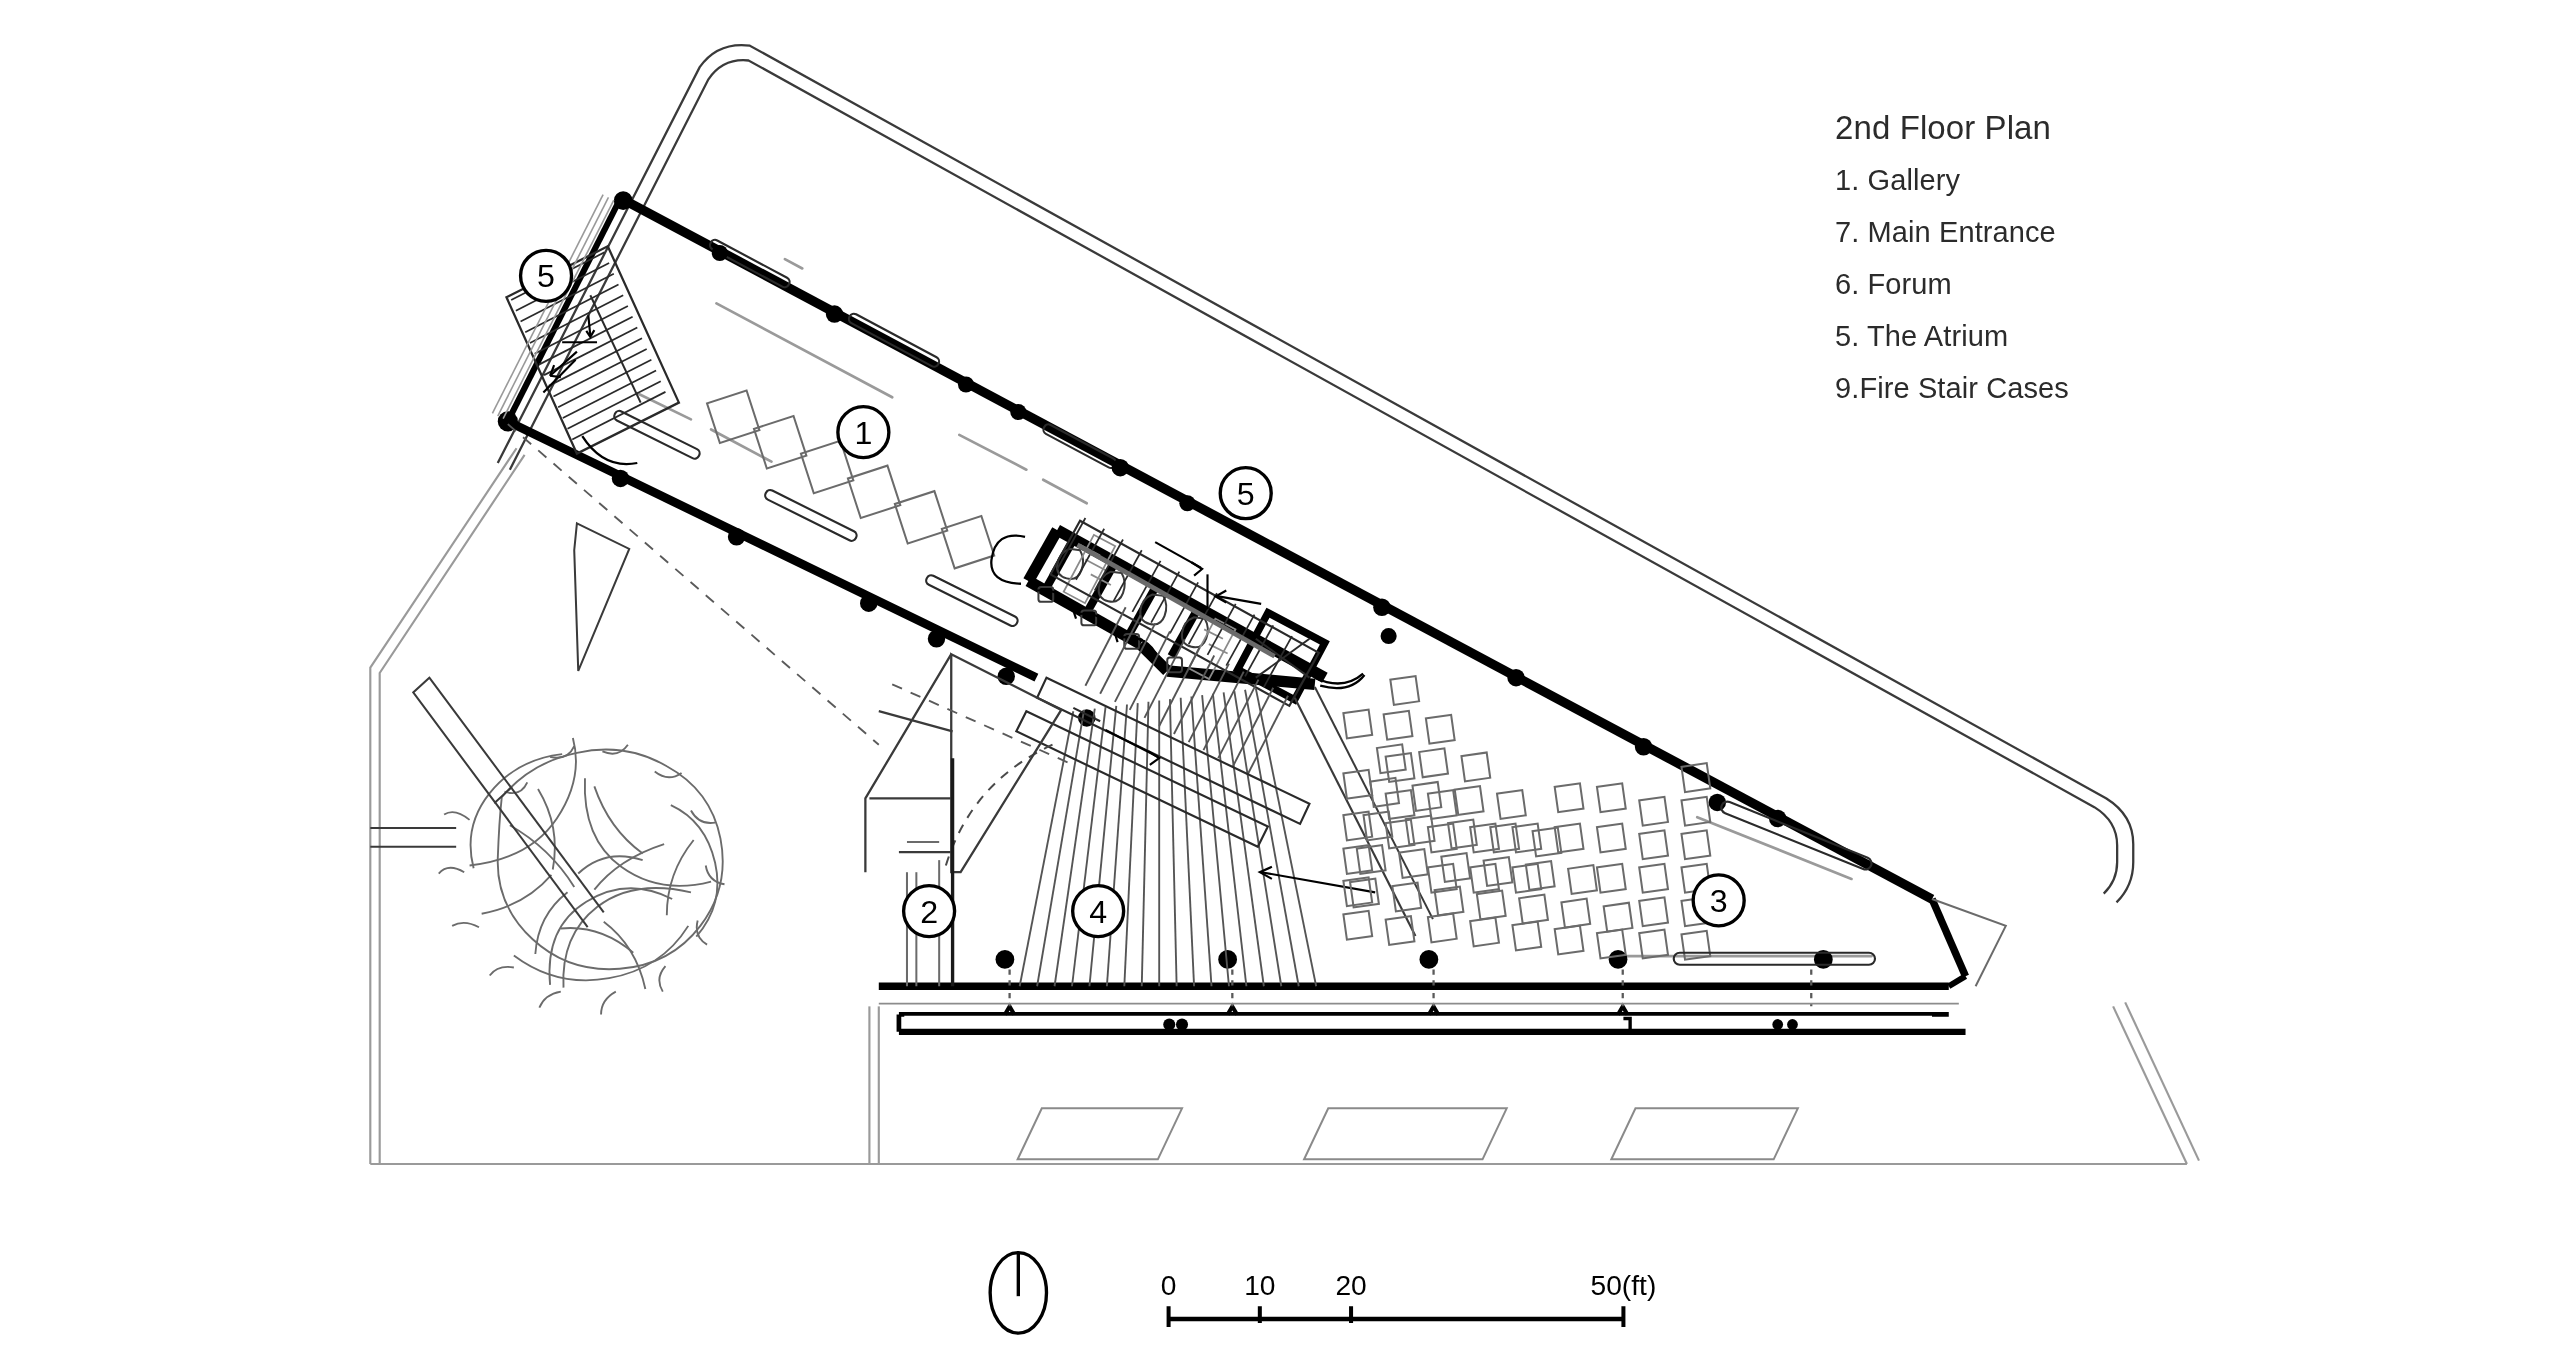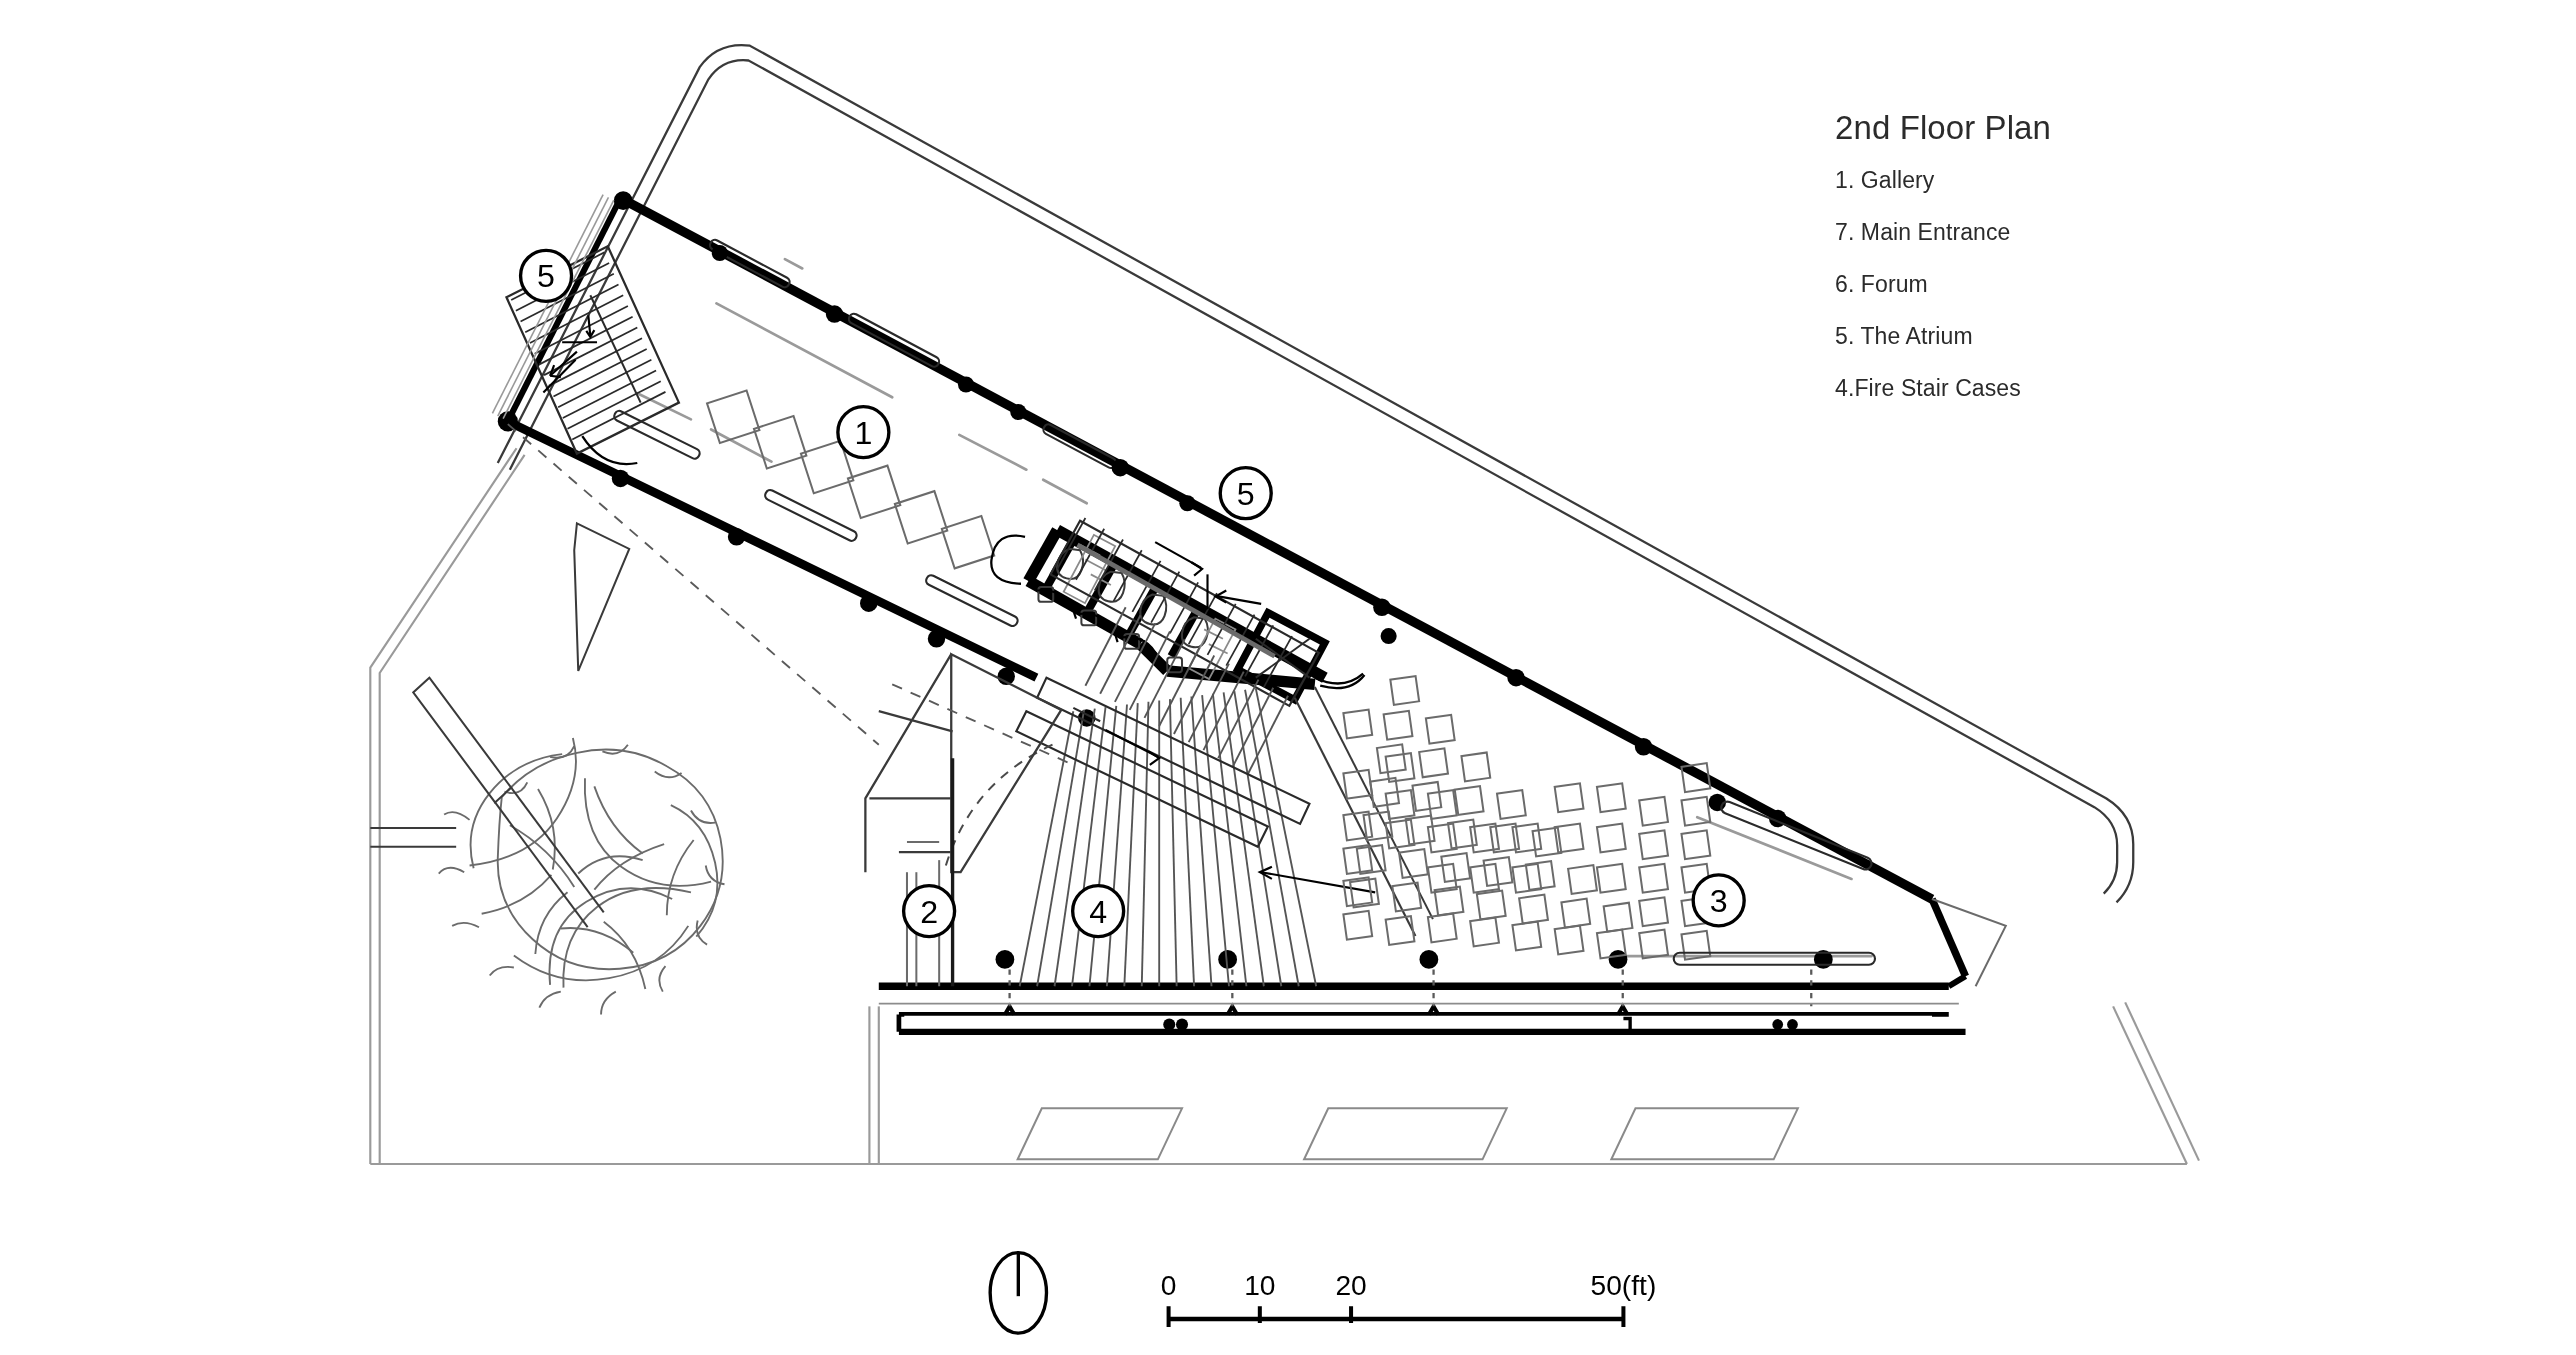--- a/index.html
+++ b/index.html
@@ -13,21 +13,21 @@
 
   
   #legend{
     position:absolute;left:1835px;top:102px;
     font-family:"Liberation Sans", sans-serif;
     font-weight:300;
     color:#2b2b2b;
     letter-spacing:0.1px;
   }
   #legend .ln{
-    font-size:23px;
+    font-size:29px;
     line-height:52px;
     white-space:pre;
   }
   #legend .ln.title{font-size:33px;}
 </style>
 </head>
 <body>
 
 <div id="stage">
 
@@ -570,17 +570,17 @@
     </g>
 
   </svg>
 
   <div id="legend">
     <div class="ln title">2nd Floor Plan</div>
     <div class="ln">1. Gallery</div>
     <div class="ln">7. Main Entrance</div>
     <div class="ln">6. Forum</div>
     <div class="ln">5. The Atrium</div>
-    <div class="ln">4.Fire Stair Cases</div>
+    <div class="ln">9.Fire Stair Cases</div>
   </div>
 
 </div>
 
 
 </body></html>

